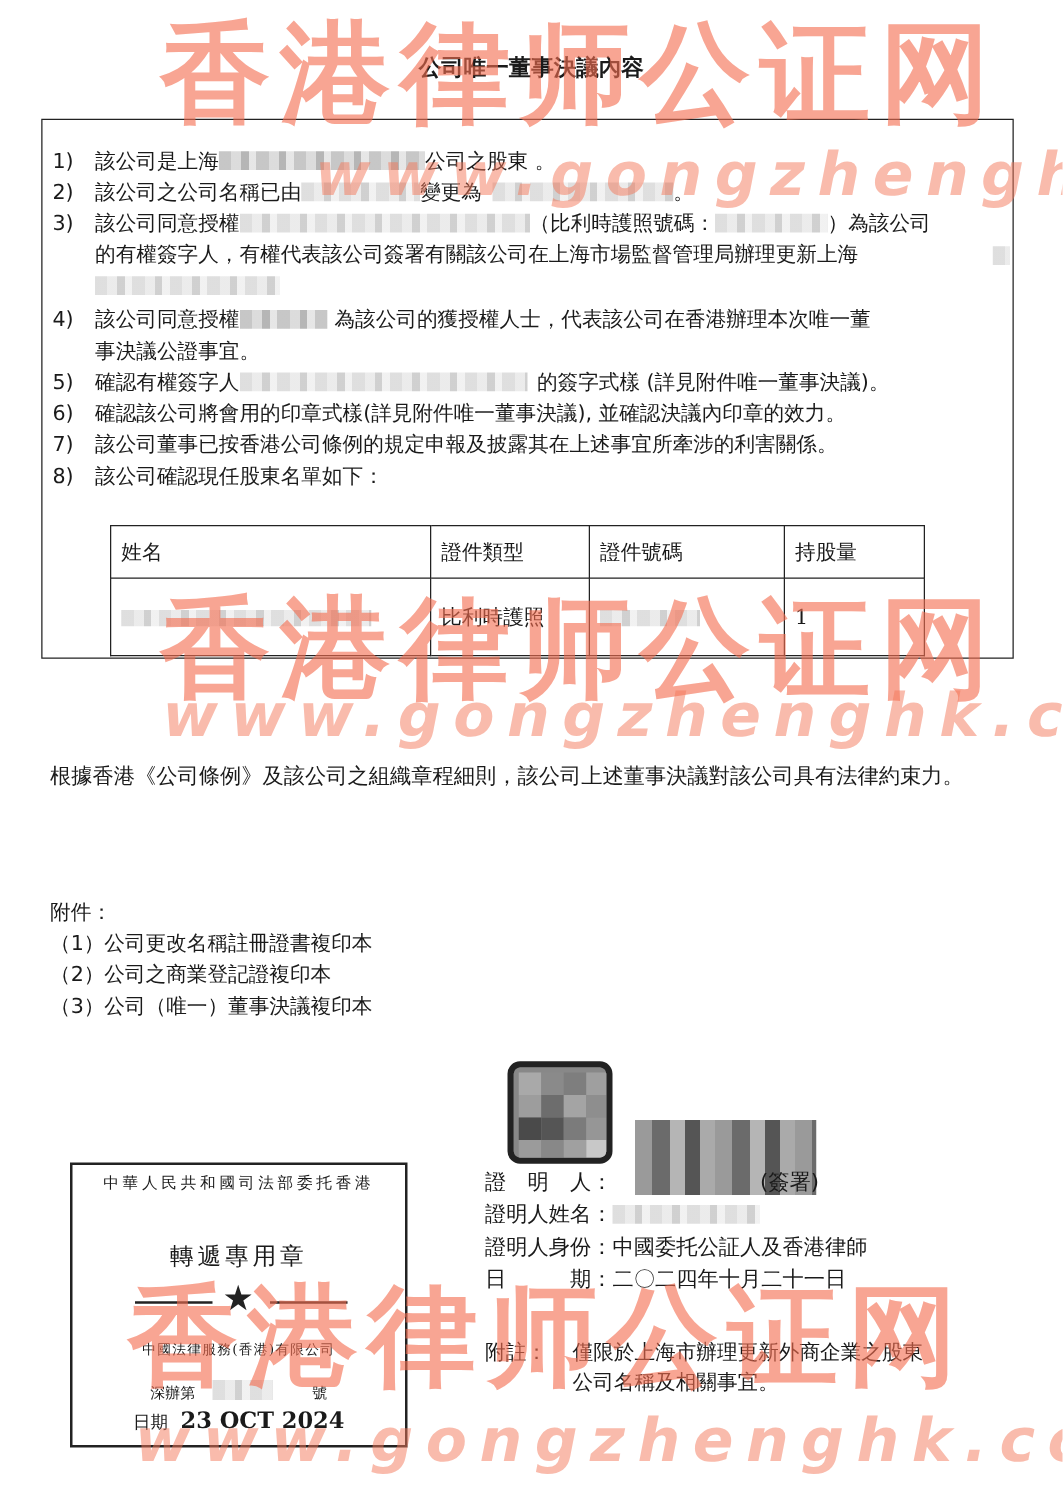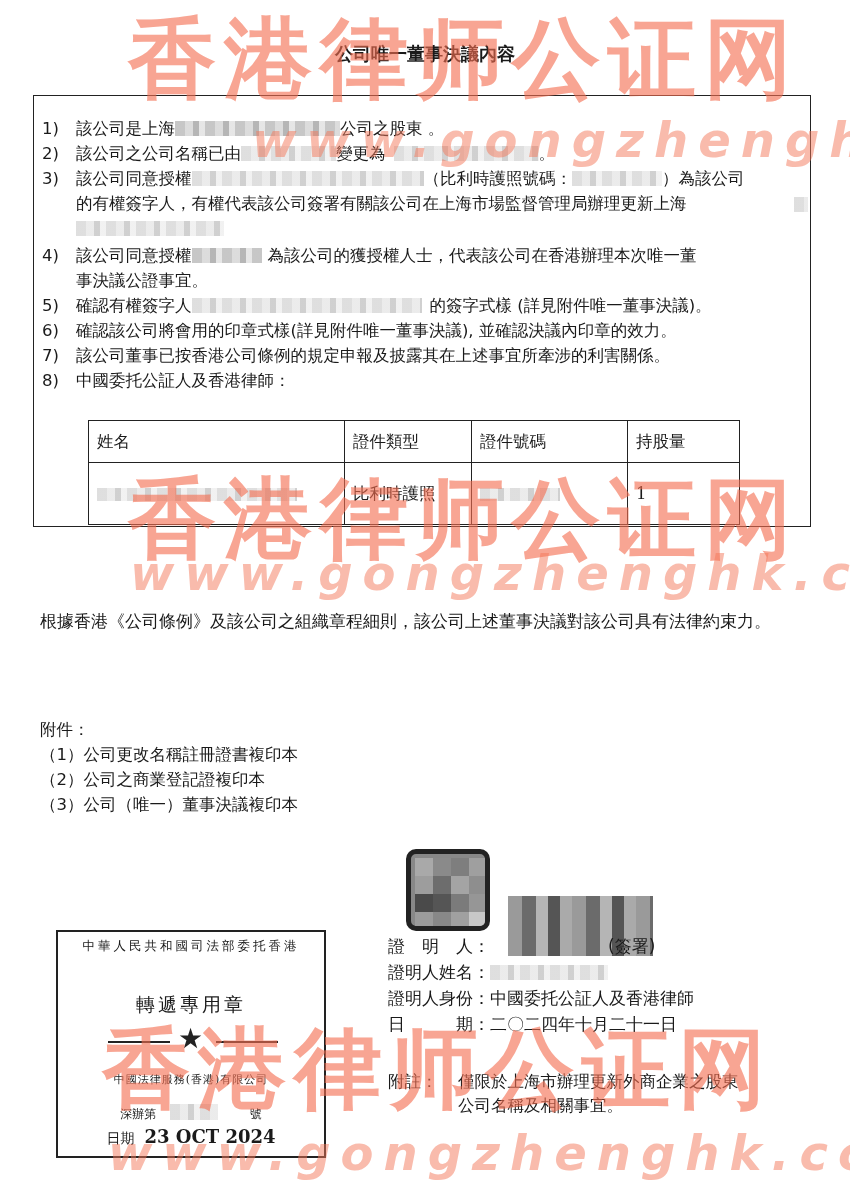--- a/index.html
+++ b/index.html
@@ -116,21 +116,21 @@
 
   <div class="item" style="top:224px;">
     <span class="num">6)</span><span>確認該公司將會用的印章式樣(詳見附件唯一董事決議), 並確認決議內印章的效力。</span>
   </div>
 
   <div class="item" style="top:249px;">
     <span class="num">7)</span><span>該公司董事已按香港公司條例的規定申報及披露其在上述事宜所牽涉的利害關係。</span>
   </div>
 
   <div class="item" style="top:274px;">
-    <span class="num">8)</span><span>中國委托公証人及香港律師：</span>
+    <span class="num">8)</span><span>該公司確認現任股東名單如下：</span>
   </div>
 
   <table class="sh">
     <tbody>
         <tr>
       <td style="width:256px;">姓名</td>
       <td style="width:127px;margin-left:16px;">證件類型</td>
       <td style="width:156px;">證件號碼</td>
       <td style="width:112px;">持股量</td>
     </tr>

